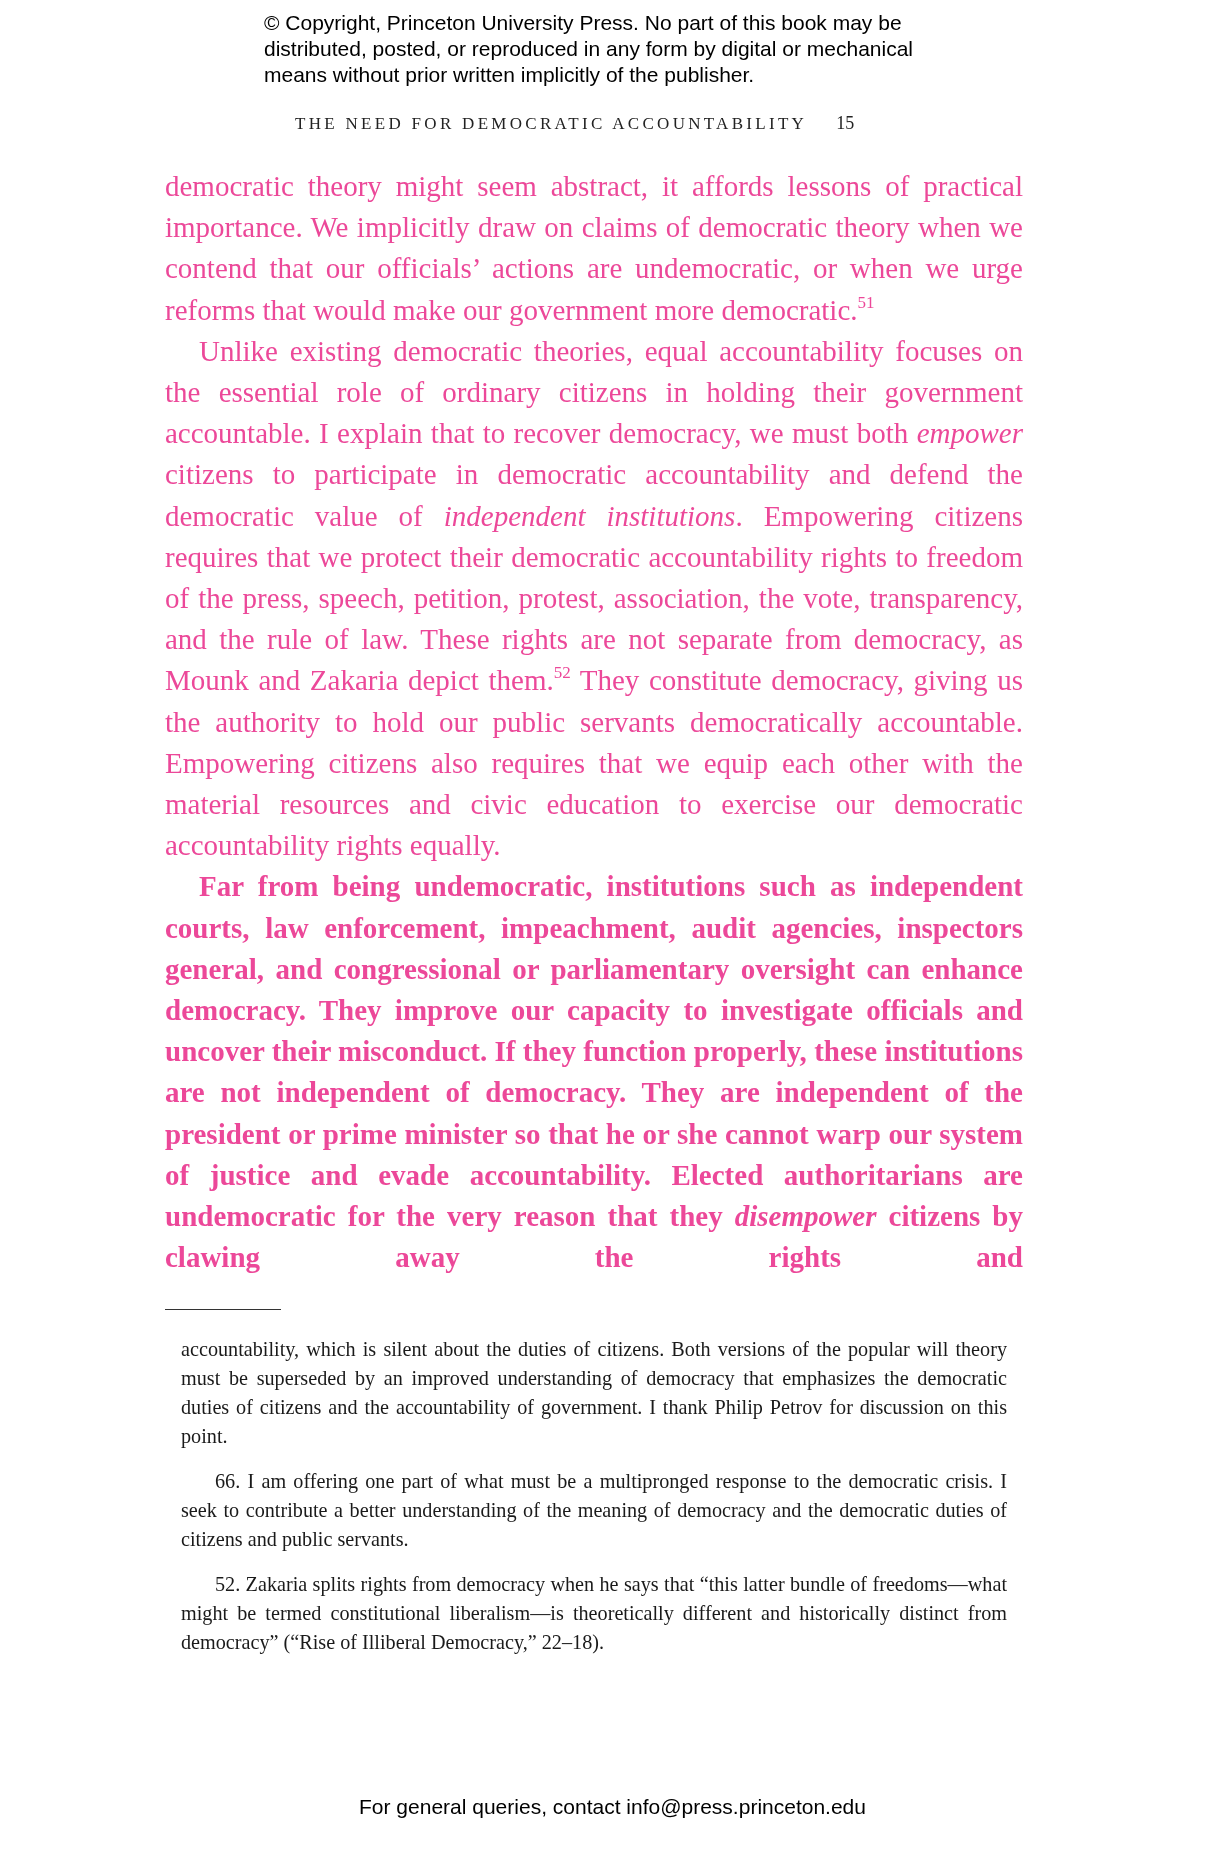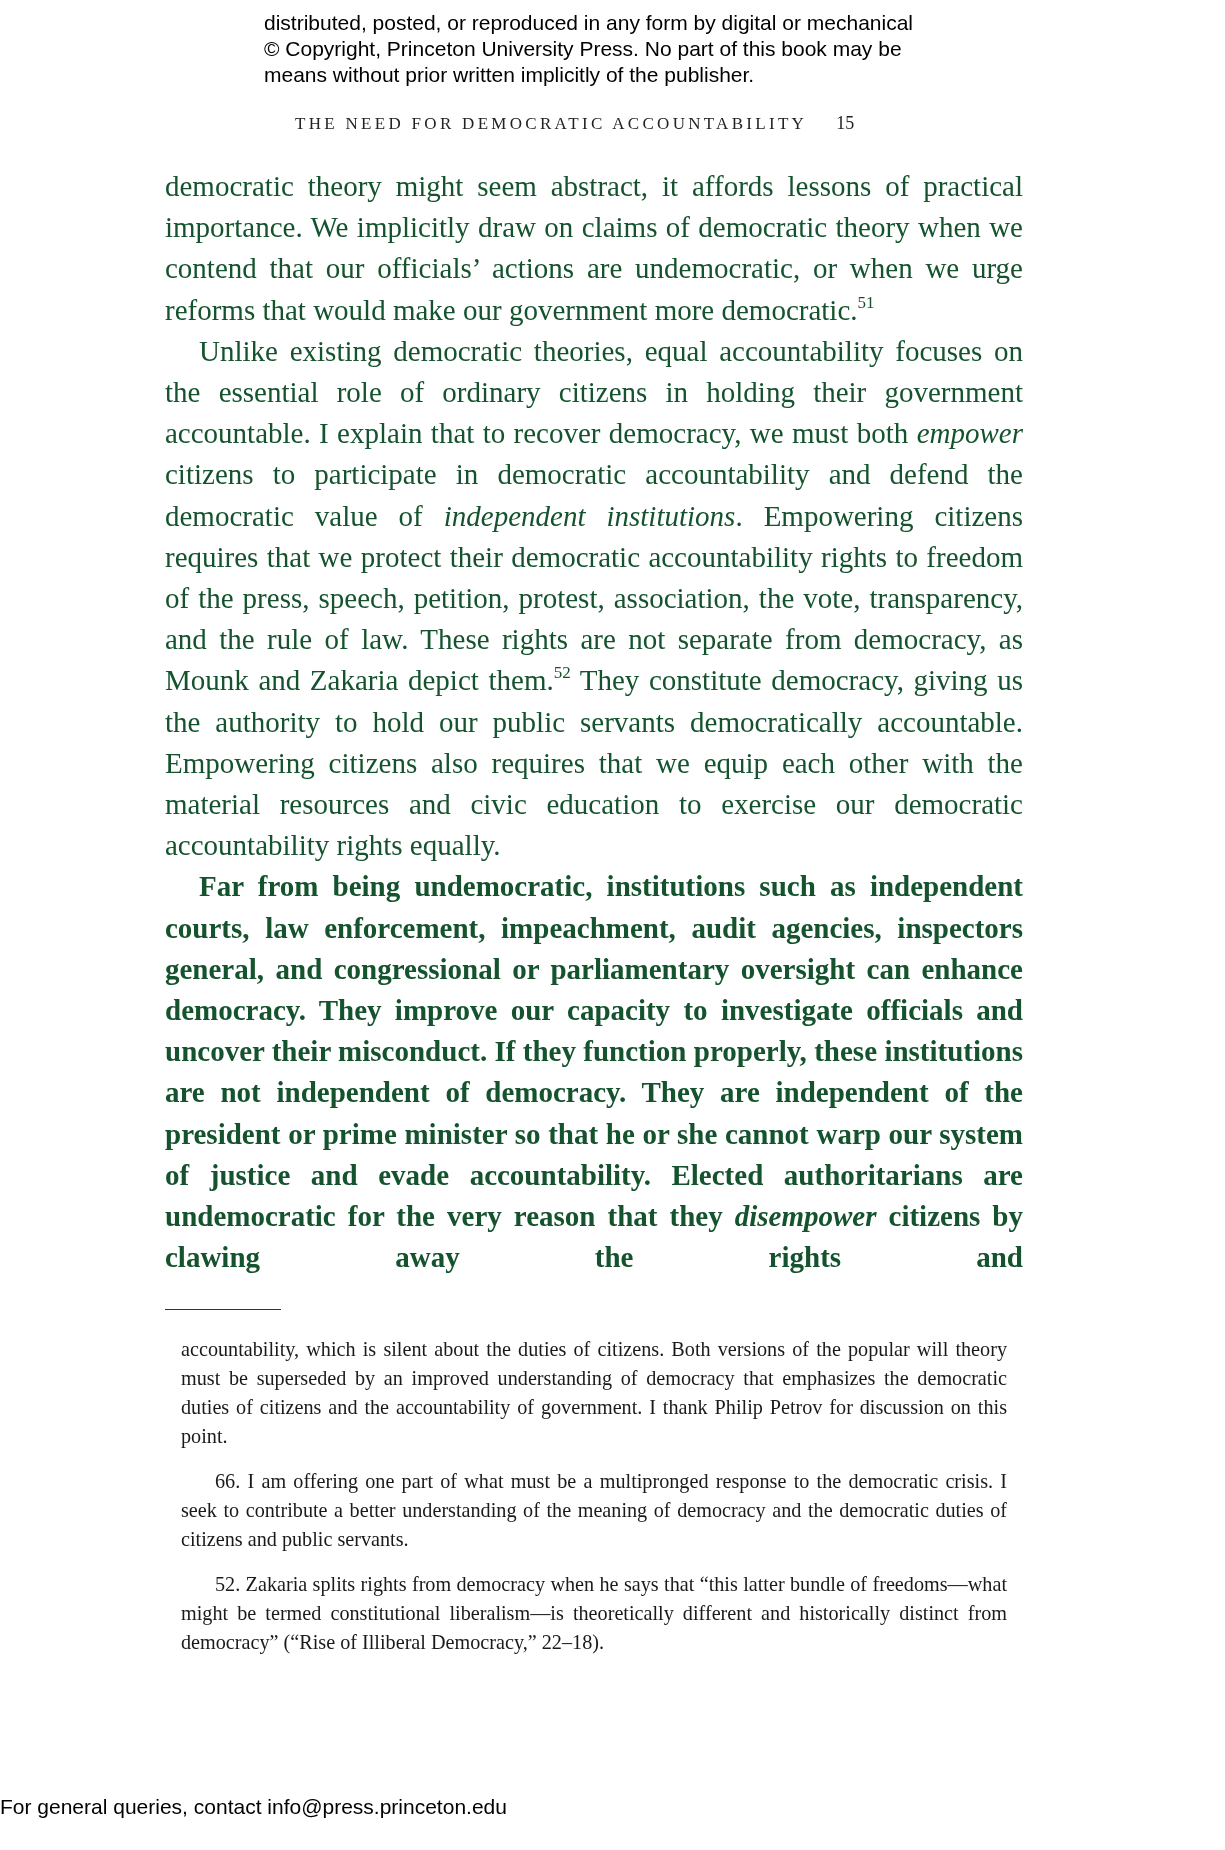--- a/index.html
+++ b/index.html
@@ -9,46 +9,46 @@
     font-family: "Liberation Sans", sans-serif; font-size: 21px; line-height: 26px; color: #000;
   }
   .running-head {
     position: absolute; left: 295px; top: 113px;
     font-family: "Liberation Serif", serif; font-size: 17px; letter-spacing: 3.3px; color: #222;
   }
   .running-head .title { text-transform: uppercase; }
   .running-head .pnum { margin-left: 22px; letter-spacing: 0; font-size: 18px; }
   .body-text {
     position: absolute; left: 165px; top: 166px; width: 858px;
-    font-family: "Liberation Serif", serif; font-size: 29px; line-height: 41.2px; color: #14532d;
+    font-family: "Liberation Serif", serif; font-size: 29px; line-height: 41.2px; color: #ec4899;
     text-align: justify;
   }
   .body-text p { margin: 0; }
   .body-text p.indent { text-indent: 34px; }
   .body-text sup { font-size: 17px; line-height: 0; vertical-align: 12px; }
   .body-text .last { text-align-last: justify; font-weight: bold; }
   .fn-rule { position: absolute; left: 165px; top: 1309px; width: 116px; height: 1px; background: #333; }
   .footnotes {
     position: absolute; left: 165px; top: 1319px; width: 858px;
     font-family: "Liberation Serif", serif; font-size: 20.2px; line-height: 29px; color: #1a1a1a;
     text-align: justify;
   }
   .footnotes p { margin: 16px; }
   .footnotes p.indent { text-indent: 34px; }
   .footer {
-    position: absolute; left: 0; width: 1225px; top: 1795px; text-align: left;
+    position: absolute; left: 0; width: 1225px; top: 1795px; text-align: center;
     font-family: "Liberation Sans", sans-serif; font-size: 21px; color: #000;
   }
 </style>
 </head>
 <body>
 
 <div class="copyright">
+  <div>© Copyright, Princeton University Press. No part of this book may be</div>
   <div>distributed, posted, or reproduced in any form by digital or mechanical</div>
-  <div>© Copyright, Princeton University Press. No part of this book may be</div>
   <div>means without prior written implicitly of the publisher.</div>
 </div>
 
 <div class="running-head">
   <span class="title">The Need for Democratic Accountability</span>
   <span class="pnum">15</span>
 </div>
 
 <div class="body-text">
   <p>

